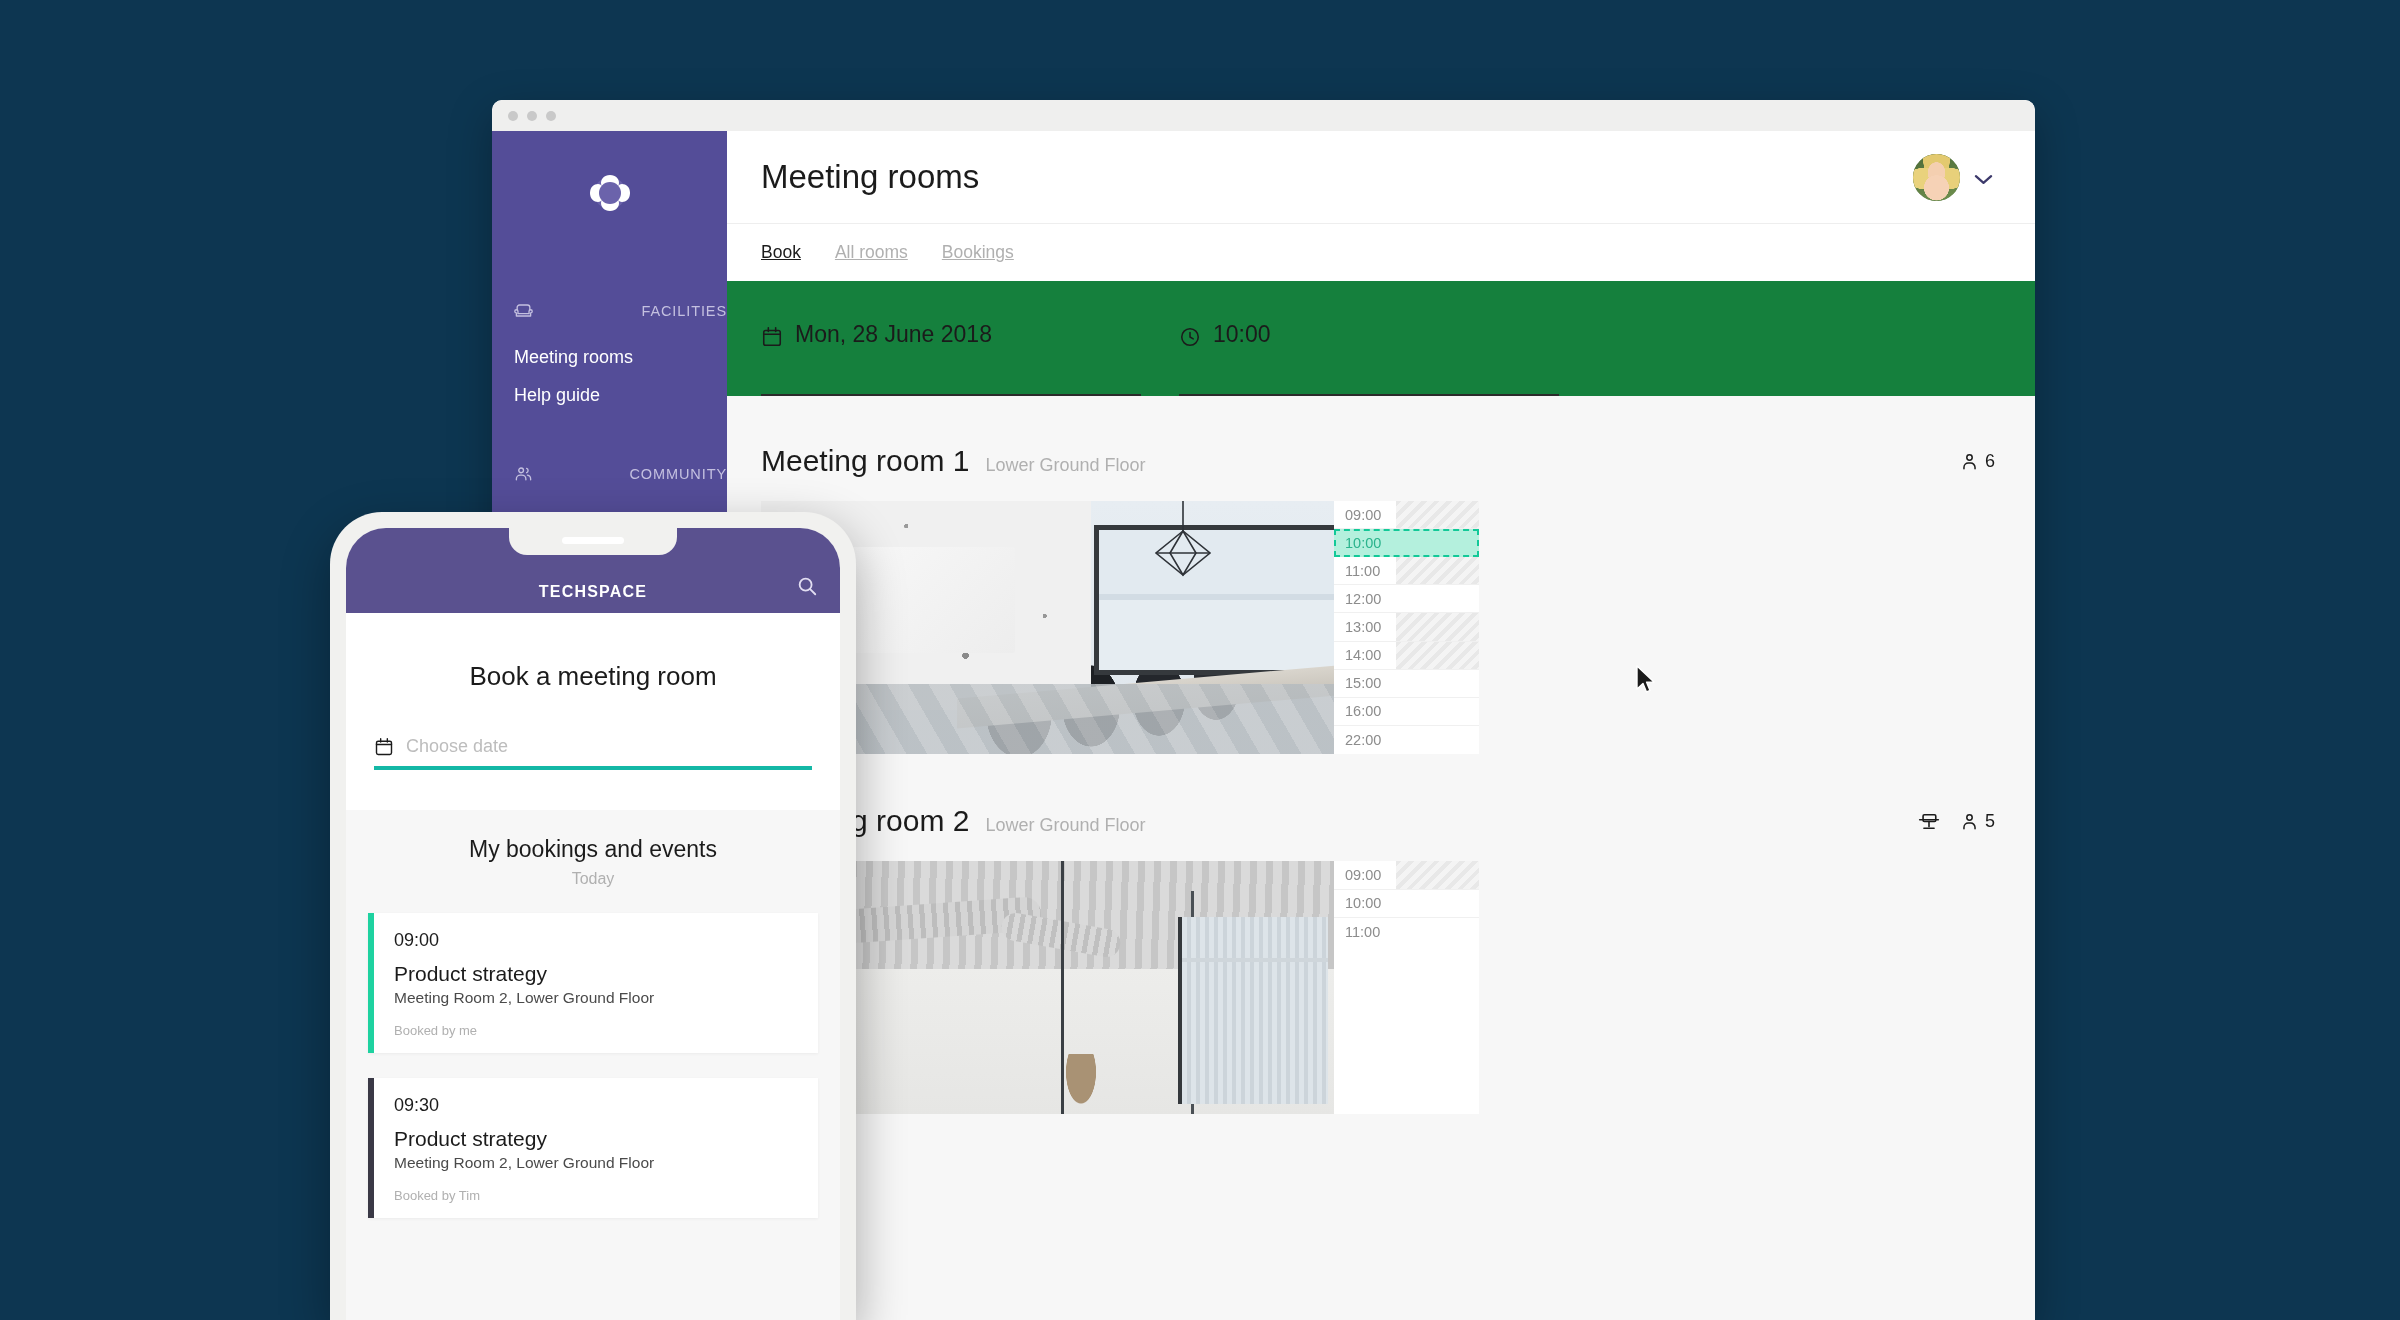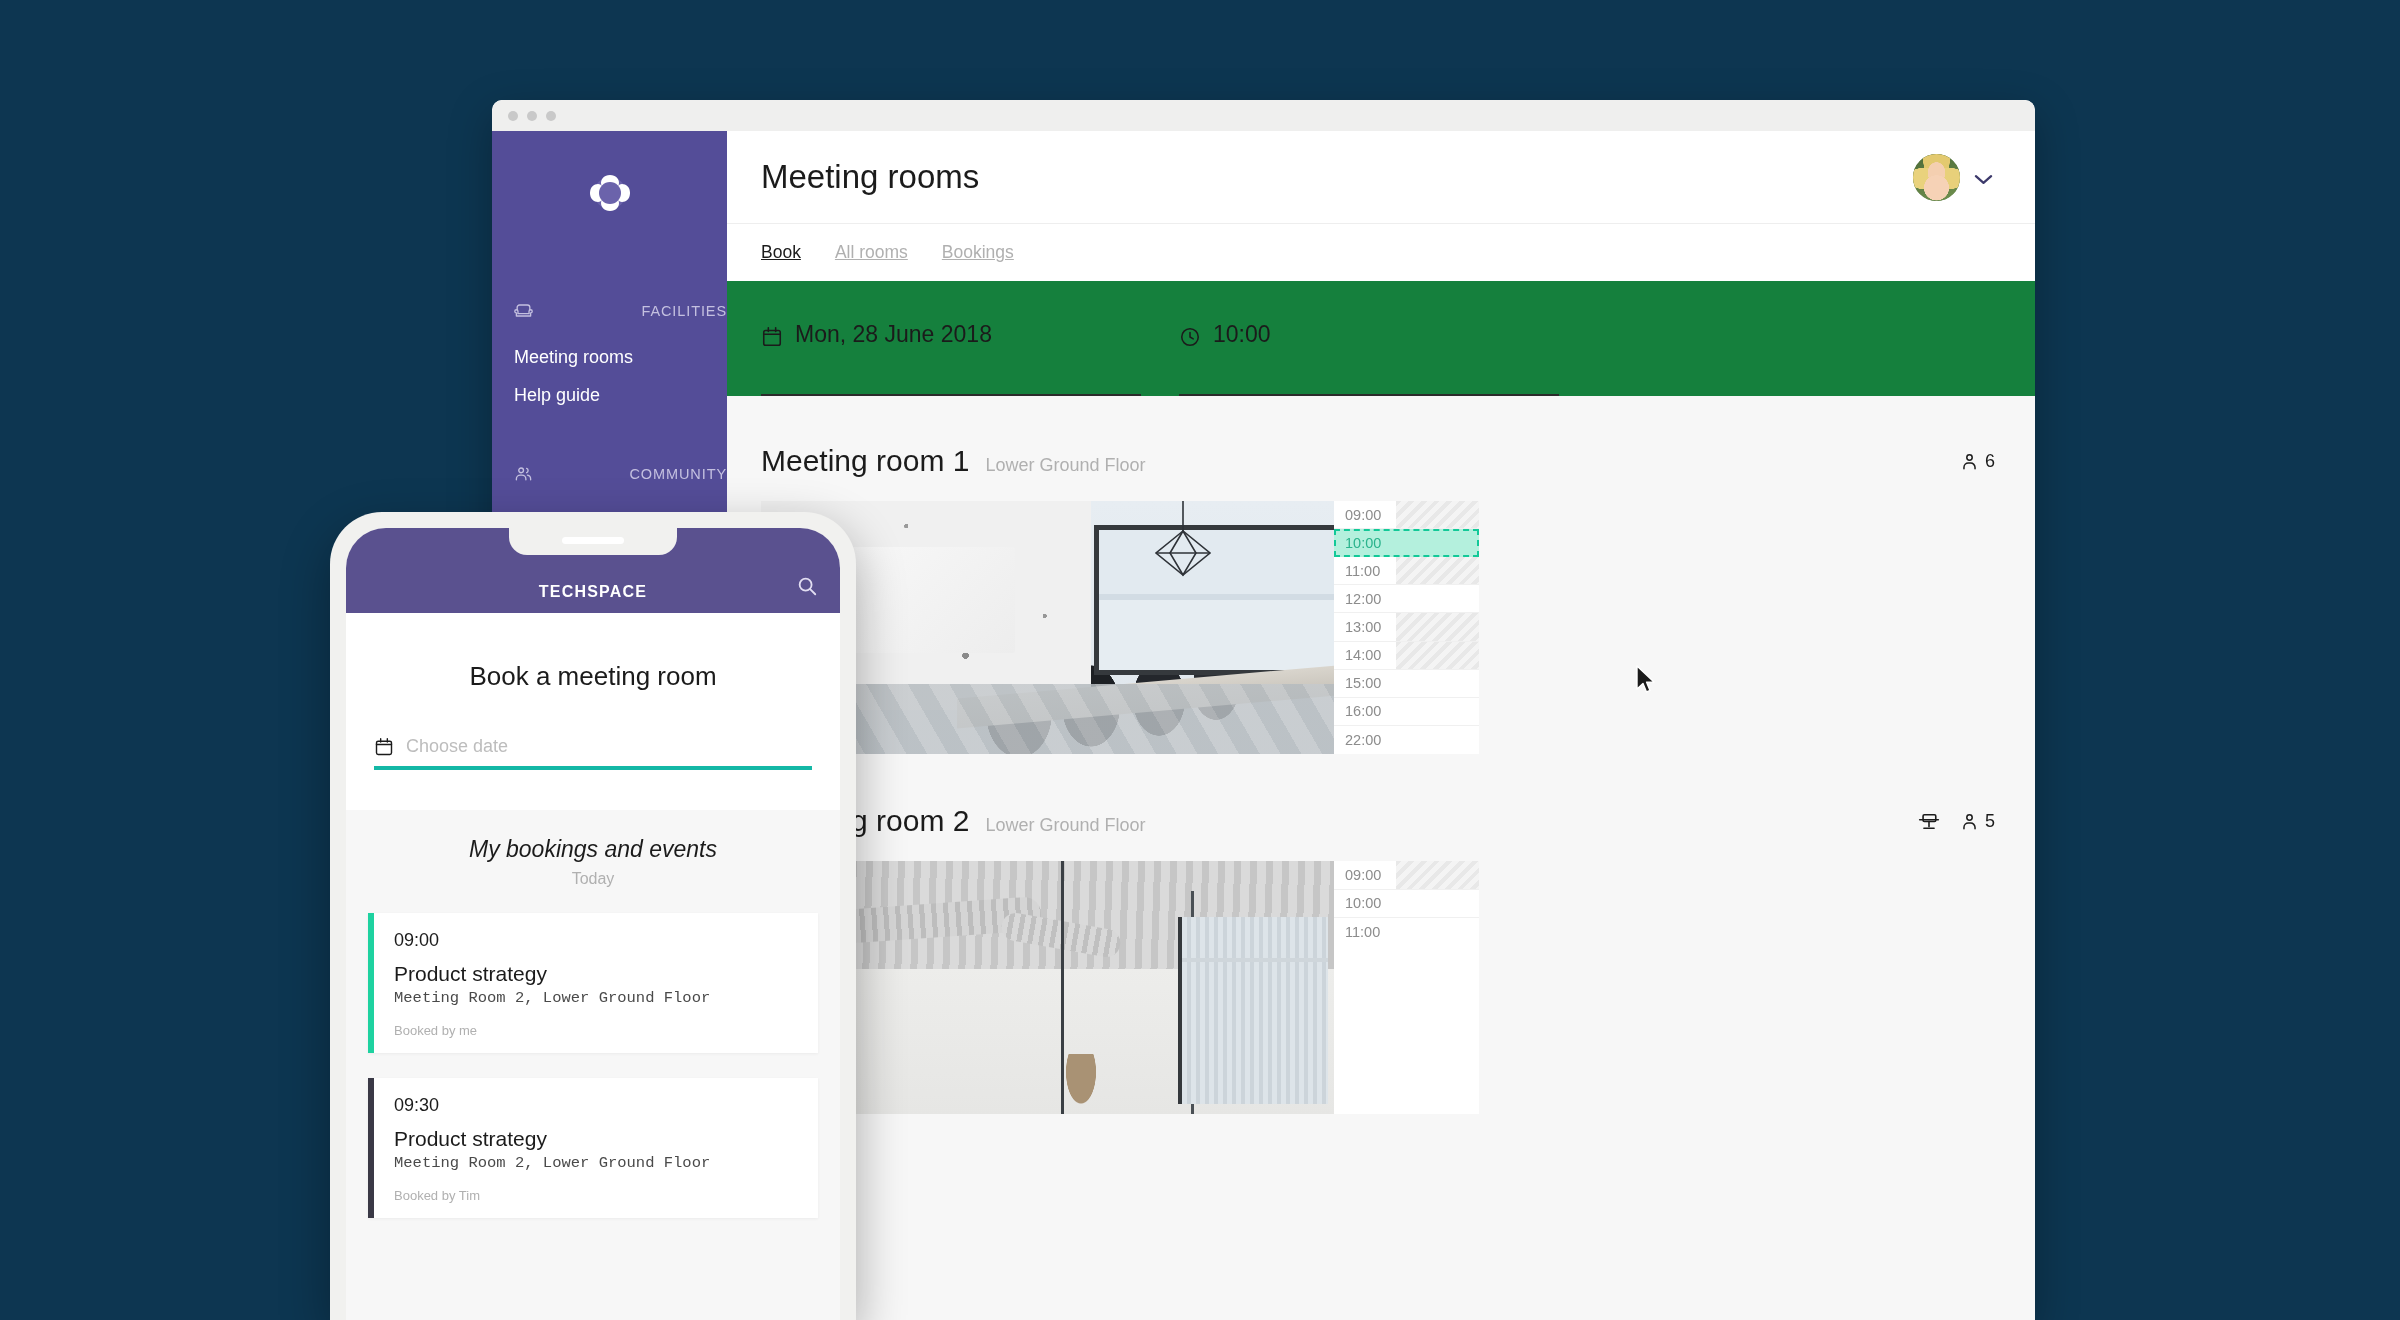--- a/index.html
+++ b/index.html
@@ -385,36 +385,36 @@
   }
   .date-field .pk-icon { width: 20px; height: 20px; flex: none; }
   .date-ph { font-size: 18px; color: #bdbdbd; }
 
   .phone-sec {
     background: #f7f7f7;
     margin-top: 40px;
     padding: 26px 0 0 0;
     height: 100%;
   }
-  .phone-h2 { text-align: center; font-size: 23px; color: #1b1b1b; font-style: italic; }
+  .phone-h2 { text-align: center; font-size: 23px; color: #1b1b1b; }
   .phone-sub { text-align: center; font-size: 16px; color: #b0b0b0; margin-top: 7px; }
 
   .booking-card {
     background: #ffffff;
     margin: 25px 22px 0 22px;
     border-left: 6px solid #1ed2a0;
     padding: 17px 20px 15px 20px;
     position: relative;
     box-shadow: 0 1px 3px rgba(0,0,0,0.05);
     cursor: pointer;
   }
   .booking-card.dark { border-left-color: #3a3946; }
   .bk-time { font-size: 18px; color: #1b1b1b; }
   .bk-title { font-size: 21px; color: #1b1b1b; margin-top: 11px; }
-  .bk-loc { font-size: 15.5px; color: #4a4a4a; margin-top: 3px; font-family: Liberation Mono, monospace; }
+  .bk-loc { font-size: 15.5px; color: #4a4a4a; margin-top: 3px; }
   .bk-by { font-size: 13px; color: #b0b0b0; margin-top: 16px; }
   .bk-avatar {
     position: absolute; right: 18px; top: 16px;
     width: 40px; height: 40px; border-radius: 50%; overflow: hidden;
   }
 </style>
 </head>
 <body>
 
 <div id="stage">

